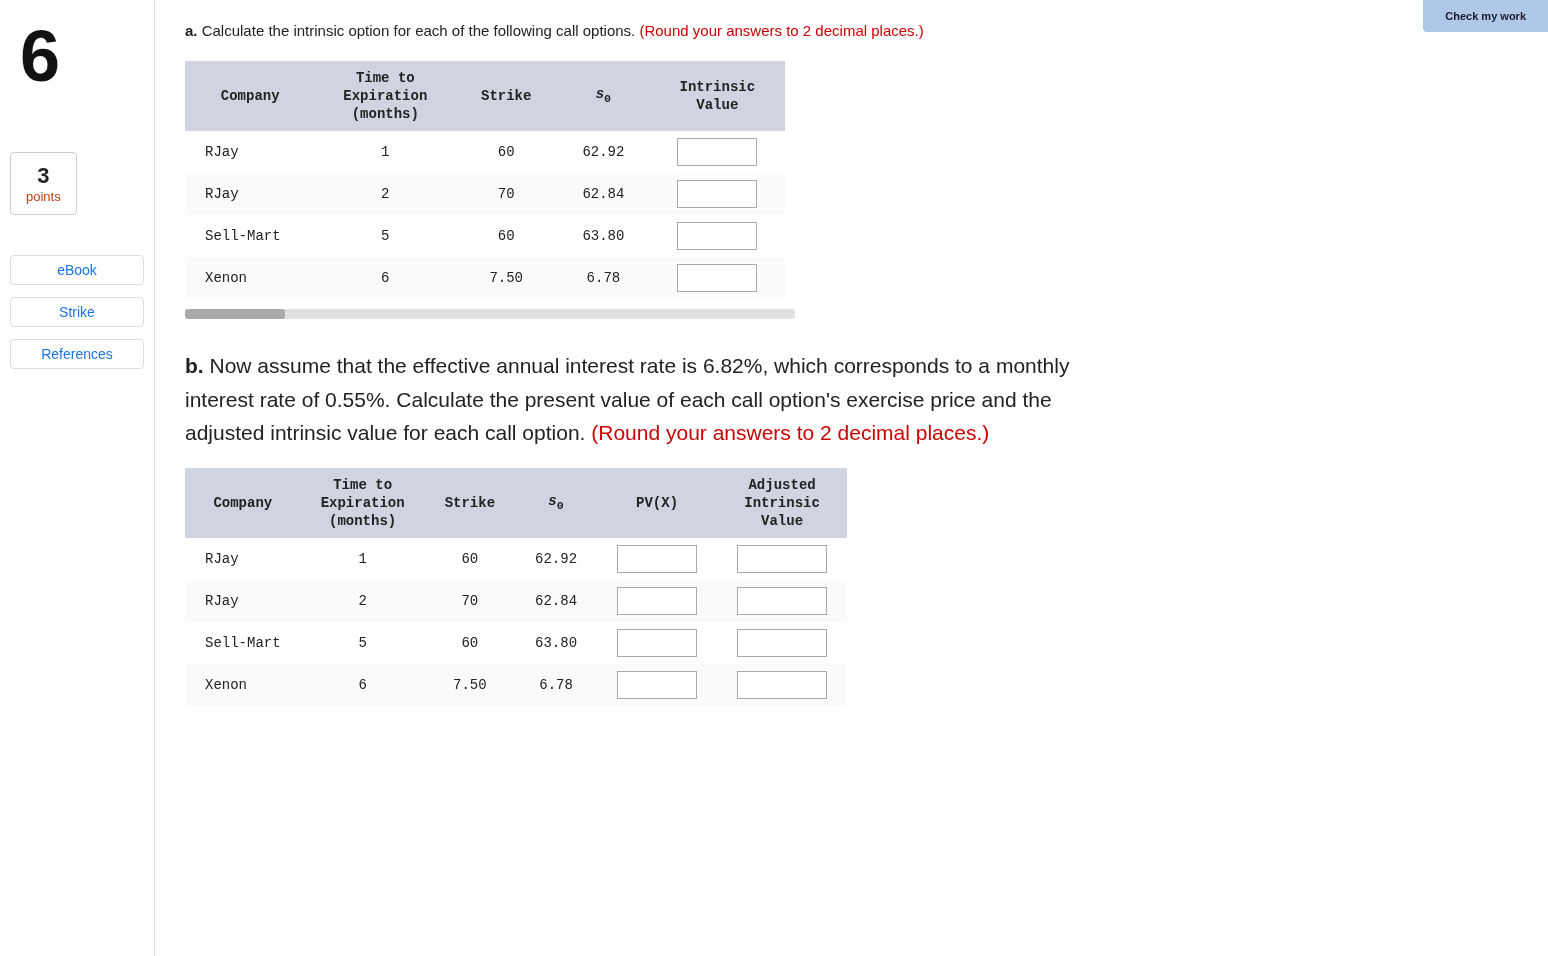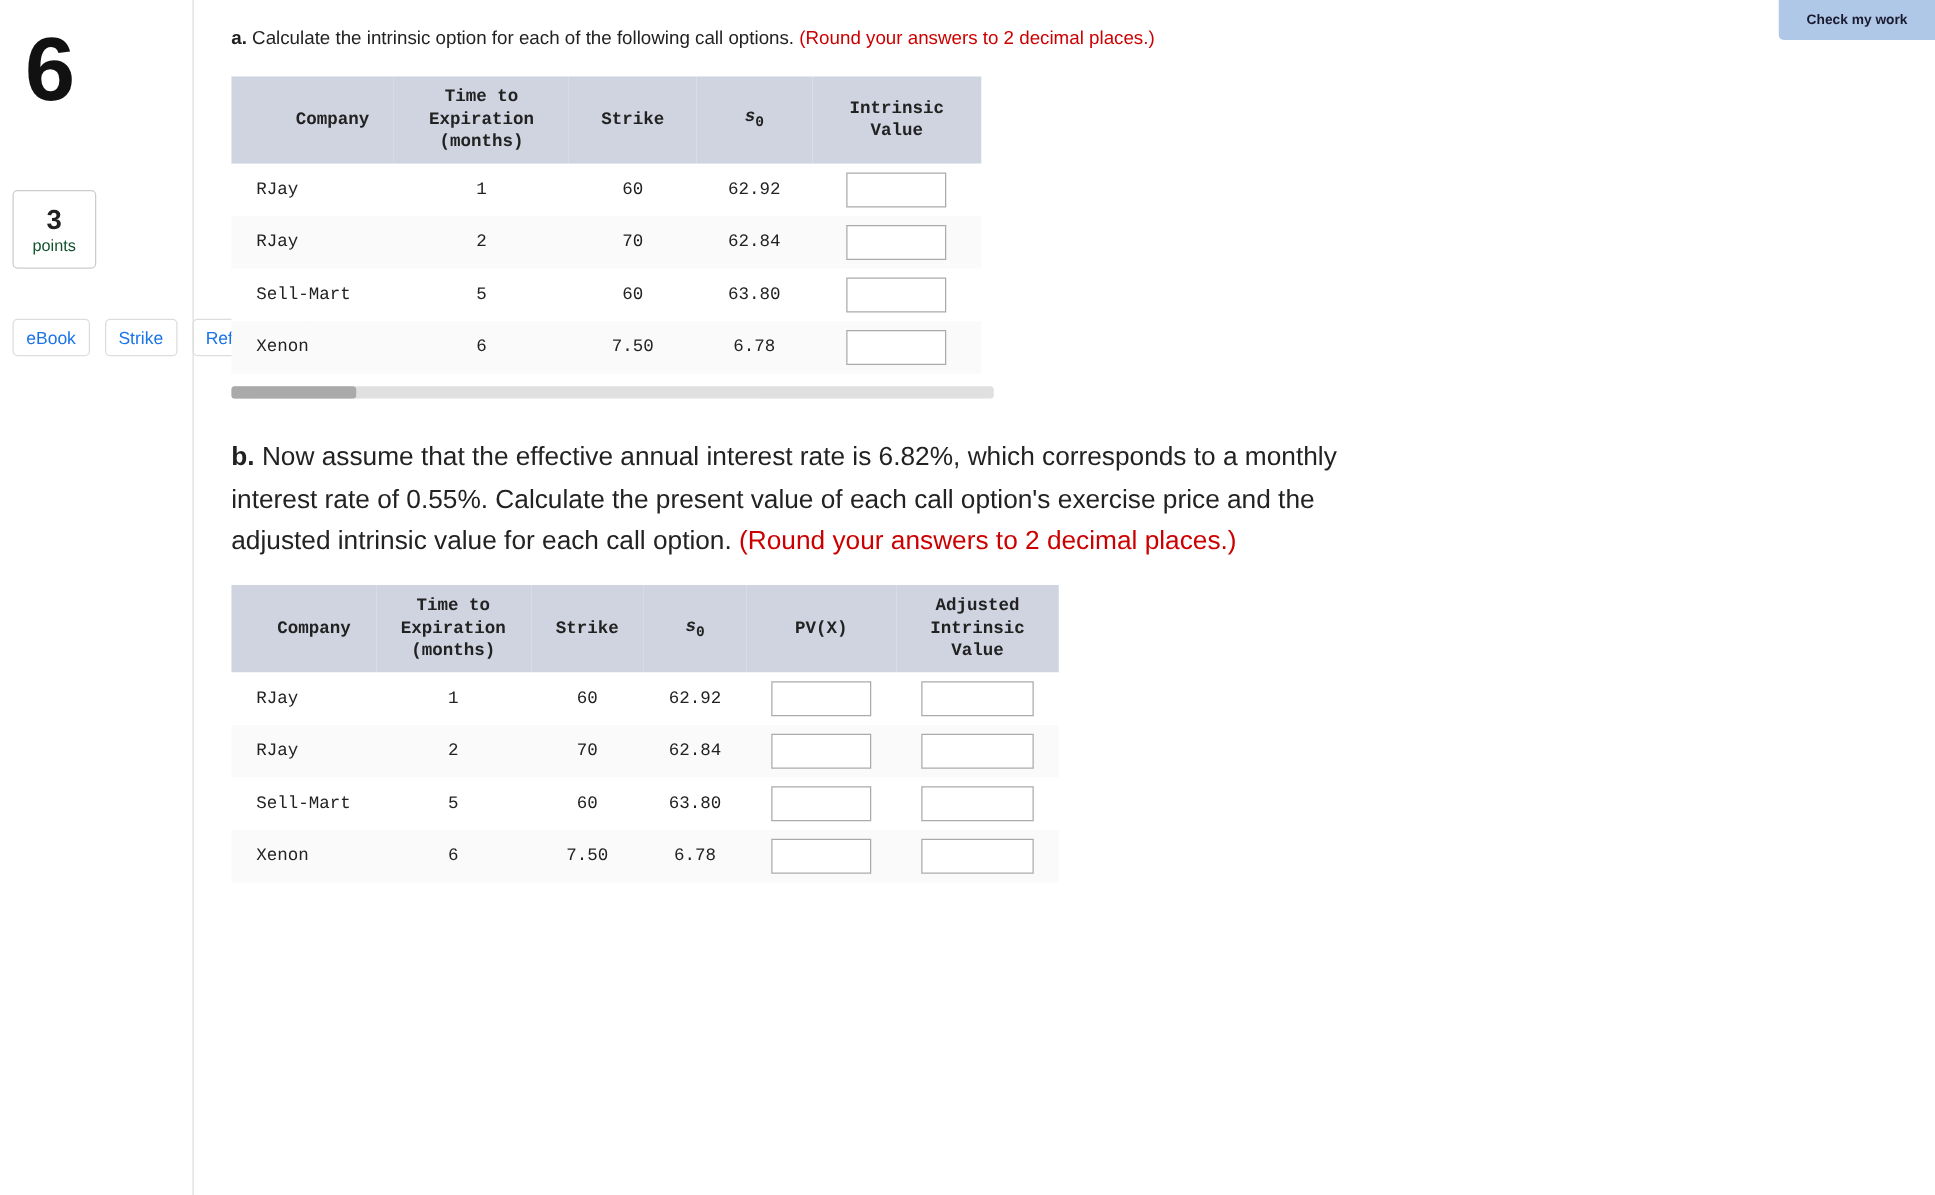--- a/index.html
+++ b/index.html
@@ -40,26 +40,26 @@
       margin-left: 10px;
       margin-right: 10px;
       text-align: center;
     }
     .points-number {
       font-size: 22px;
       font-weight: bold;
     }
     .points-label {
       font-size: 13px;
-      color: #14532d;
+      color: #c2410c;
     }
     .sidebar-links {
       margin-top: 40px;
       display: flex;
-      flex-direction: row;
+      flex-direction: column;
       gap: 12px;
       width: 100%;
       padding: 0 10px;
     }
     .sidebar-link {
       color: #1a73e8;
       text-decoration: none;
       font-size: 14px;
       text-align: center;
       padding: 6px 10px;
@@ -107,21 +107,21 @@
     .data-table thead tr {
       background: #d0d4e0;
     }
     .data-table thead th {
       padding: 8px 20px;
       text-align: center;
       font-weight: bold;
       border: none;
     }
     .data-table thead th.left-align {
-      text-align: right;
+      text-align: center;
     }
     .data-table tbody tr {
       background: #fff;
     }
     .data-table tbody tr:nth-child(even) {
       background: #fafafa;
     }
     .data-table tbody td {
       padding: 7px 20px;
       text-align: center;

